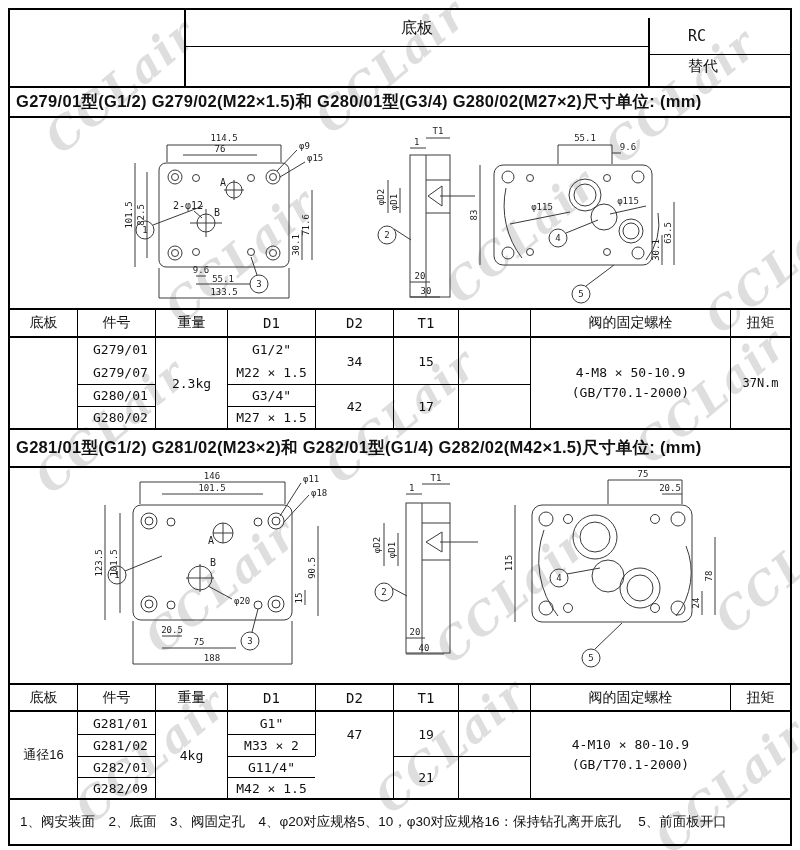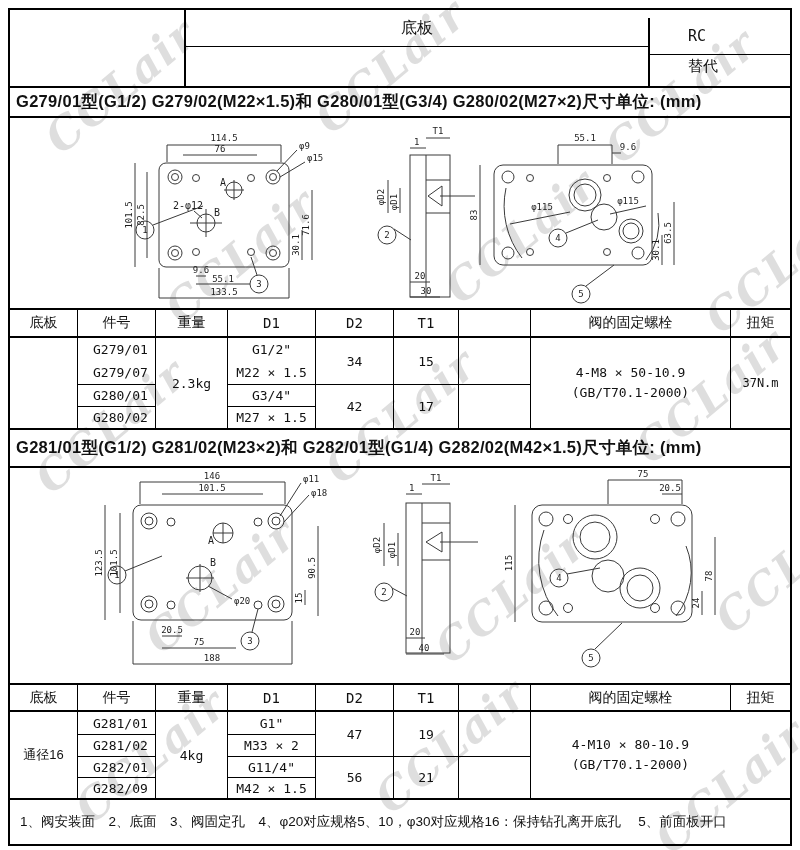--- a/index.html
+++ b/index.html
@@ -390,21 +390,20 @@
       <div class="c left" style="grid-column:2;grid-row:2">G281/01</div>
       <div class="c left bt" style="grid-column:2;grid-row:3">G281/02</div>
       <div class="c left bt" style="grid-column:2;grid-row:4">G282/01</div>
       <div class="c left bt" style="grid-column:2;grid-row:5">G282/09</div>
       <div class="c" style="grid-column:3;grid-row:2/6">4kg</div>
       <div class="c" style="grid-column:4;grid-row:2">G1"</div>
       <div class="c bt" style="grid-column:4;grid-row:3">M33 × 2</div>
       <div class="c bt" style="grid-column:4;grid-row:4">G11/4"</div>
       <div class="c bt" style="grid-column:4;grid-row:5">M42 × 1.5</div>
       <div class="c" style="grid-column:5;grid-row:2/4">47</div>
-      <div class="c bt" style="grid-column:5;grid-row:4/6">56</div>
       <div class="c" style="grid-column:6;grid-row:2/4">19</div>
       <div class="c bt" style="grid-column:6;grid-row:4/6">21</div>
       <div class="c" style="grid-column:7;grid-row:2/4"></div>
       <div class="c bt" style="grid-column:7;grid-row:4/6"></div>
       <div class="c boltcell" style="grid-column:8;grid-row:2/6">
         <div>4-M10 × 80-10.9</div>
         <div>(GB/T70.1-2000)</div>
       </div>
     </div>
 

